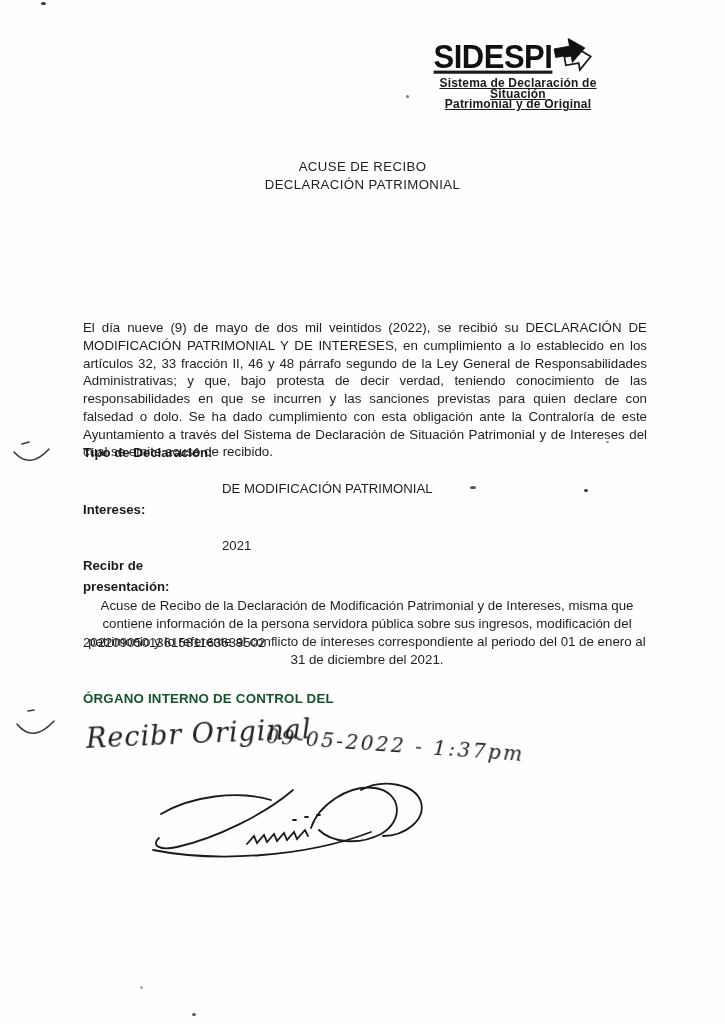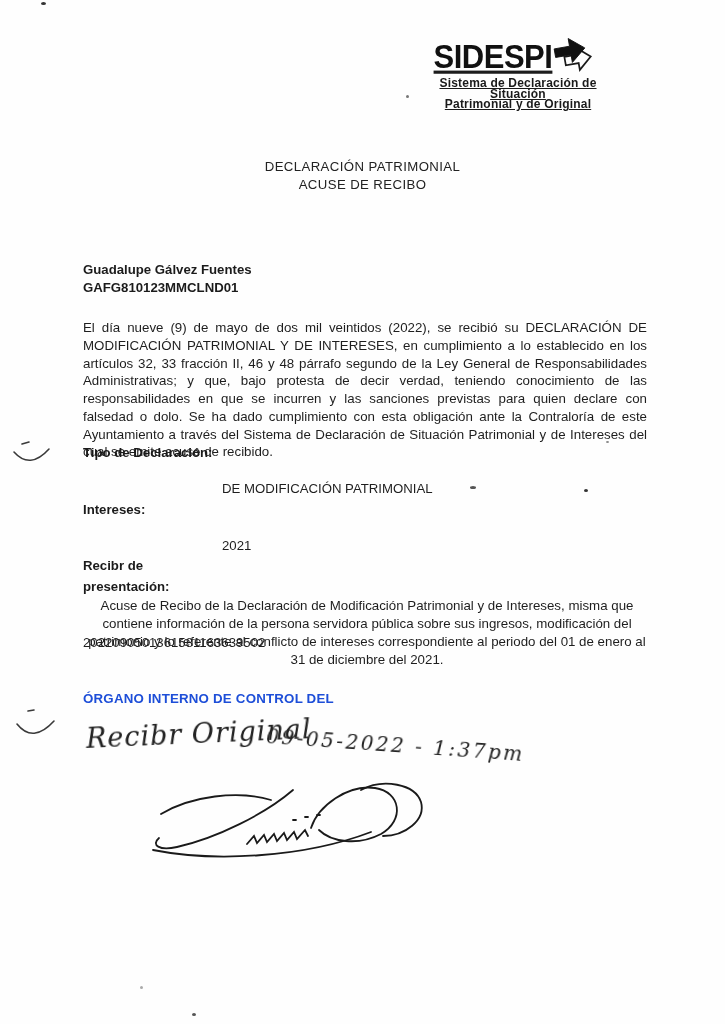--- a/index.html
+++ b/index.html
@@ -63,21 +63,21 @@
 
   
   .fields { position: absolute; left: 83px; top: 443px; width: 560px; font-size: 13.2px; }
   .field-row { display: flex; line-height: 20.6px; }
   .field-label { width: 139px; flex-shrink: 0; font-weight: 700; color: #1a1a1a; }
   .field-value { color: #1e1e1e; margin-top: 36px; }
 
   
   .office-heading {
     position: absolute; left: 83px; top: 691px;
-    font-size: 13.3px; font-weight: 700; letter-spacing: 0.2px; color: #1d4ed8;
+    font-size: 13.3px; font-weight: 700; letter-spacing: 0.2px; color: #14532d;
   }
 
   
   .hand-note {
     position: absolute; left: 86px; top: 718px;
     font-family: "DejaVu Serif", serif; font-style: italic;
     font-size: 27px; color: #222;
     transform: rotate(-2.5deg);
     letter-spacing: 1px;
     filter: blur(0.2px);
@@ -113,28 +113,24 @@
         </svg>
       </span>
     </div>
     <div class="logo-tagline">
       <div>Sistema de Declaración de Situación</div>
       <div>Patrimonial y de Original</div>
     </div>
   </div>
 
   <div class="doc-title">
+    <div>ACUSE DE RECIBO</div>
     <div>DECLARACIÓN PATRIMONIAL</div>
-    <div>ACUSE DE RECIBO</div>
   </div>
 
-  <div class="recipient">
-    <div>Guadalupe Gálvez Fuentes</div>
-    <div>GAFG810123MMCLND01</div>
-  </div>
 
   <p class="body-paragraph">El día nueve (9) de mayo de dos mil veintidos (2022), se recibió su DECLARACIÓN DE MODIFICACIÓN PATRIMONIAL Y DE INTERESES, en cumplimiento a lo establecido en los artículos 32, 33 fracción II, 46 y 48 párrafo segundo de la Ley General de Responsabilidades Administrativas; y que, bajo protesta de decir verdad, teniendo conocimiento de las responsabilidades en que se incurren y las sanciones previstas para quien declare con falsedad o dolo. Se ha dado cumplimiento con esta obligación ante la Contraloría de este Ayuntamiento a través del Sistema de Declaración de Situación Patrimonial y de Intereses del cual se emite acuse de recibido.</p>
 
   <div class="fields">
     <div class="field-row">
       <span class="field-label">Tipo de Declaración:</span>
       <span class="field-value">DE MODIFICACIÓN PATRIMONIAL</span>
     </div>
     <div class="field-row">
       <span class="field-label">Intereses:</span>

